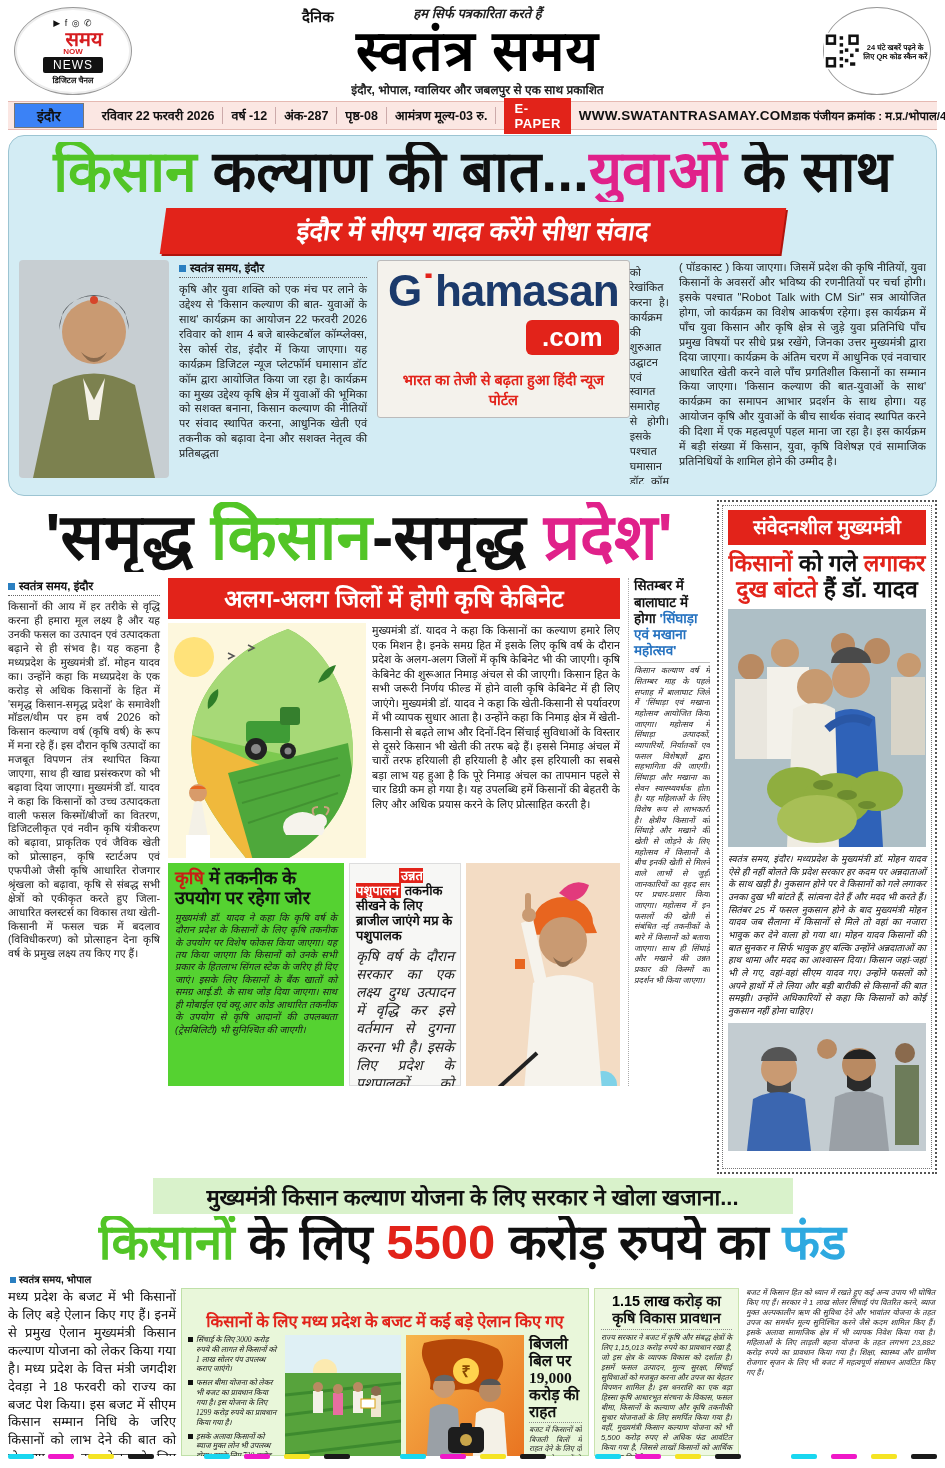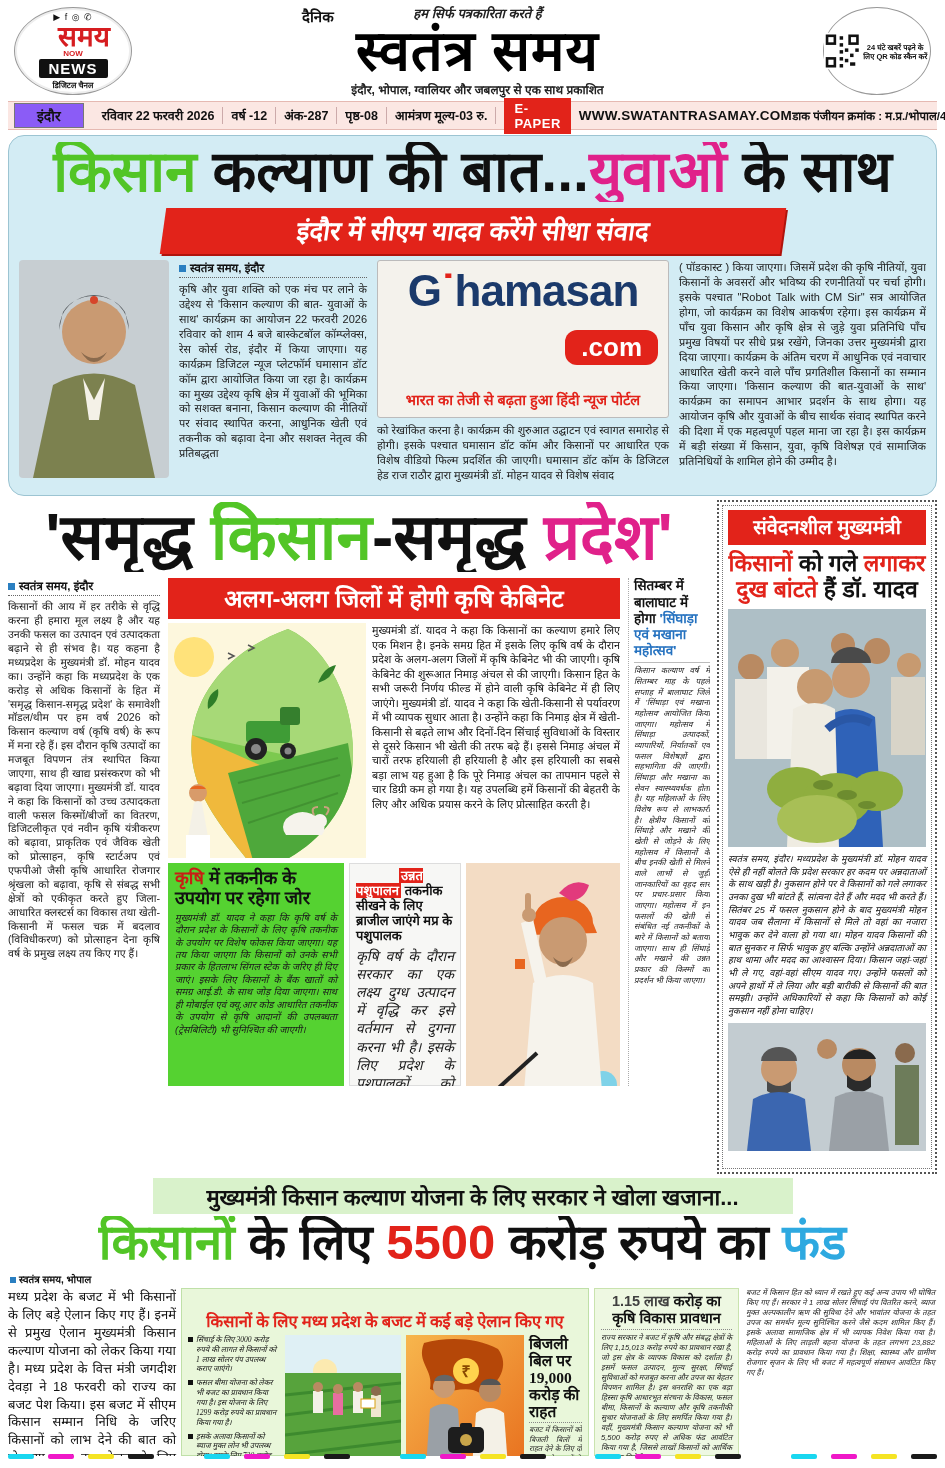--- a/index.html
+++ b/index.html
@@ -4,59 +4,59 @@
 <style>
   * { margin:0; padding:0; box-sizing:border-box; }
   html,body { background:#fff; }
   body { font-family:"Liberation Sans", sans-serif; width:945px; height:1468px; position:relative; overflow:hidden; color:#111; }
   .page { position:relative; width:945px; height:1468px; background:#fff; }
 
   
   .header { position:absolute; top:4px; left:0; width:945px; height:94px; display:flex; align-items:center; justify-content:space-between; padding:0 14px; }
   .logo-oval { width:118px; height:88px; border:1.5px solid #999; border-radius:50%; display:flex; flex-direction:column; align-items:center; justify-content:center; gap:1px; background:#fff; box-shadow:0 0 0 2px #eee inset; }
   .social-row { font-size:9px; letter-spacing:1px; }
-  .logo-samay { color:#d61d20; font-weight:bold; font-size:28px; line-height:1;margin-left:22px; }
+  .logo-samay { color:#d61d20; font-weight:bold; font-size:20px; line-height:1;margin-left:22px; }
   .logo-now { color:#d61d20; font-size:8px; font-weight:bold; text-align:right; margin-top:-3px; }
-  .logo-news { background:#111; color:#fff; font-weight:bold; font-size:15px; padding:1px 10px; border-radius:2px; letter-spacing:1px; }
+  .logo-news { background:#111; color:#fff; font-weight:normal; font-size:12px; padding:1px 10px; border-radius:2px; letter-spacing:1px; }
   .logo-tag { font-size:8px; font-weight:bold; }
   .masthead-center { flex:1; text-align:center; position:relative; }
   .mh-daily { position:absolute; left:170px; top:2px; font-weight:bold; font-size:15px; }
   .mh-slogan { font-size:13px; font-style:italic; font-weight:bold; color:#222; }
   .mh-title { font-size:56px; font-weight:bold; color:#000; line-height:1.02; letter-spacing:1px; }
   .mh-sub { font-size:12px; font-weight:bold; color:#222; margin-top:1px; }
   .qr-oval { width:108px; height:88px; border:1.5px solid #999; border-radius:50%; display:flex; align-items:center; justify-content:center; background:#fff; }
   .qr-caption { font-size:7.5px; font-weight:bold; text-align:center; width:80px; line-height:1.2; margin-top:2px; }
 
   
   .infobar { position:absolute; top:101px; left:8px; width:929px; height:29px; background:#fbe7e3; border-top:1px solid #e5b9b2; border-bottom:1px solid #e5b9b2; display:flex; align-items:center; font-size:12.5px; font-weight:bold; }
-  .city-box { background:#8b5cf6; border:1px solid #777; padding:2px 22px; margin:0 10px 0 6px; font-size:14px; }
+  .city-box { background:#3b82f6; border:1px solid #777; padding:2px 22px; margin:0 10px 0 6px; font-size:14px; }
   .ib-item { padding:0 8px; border-right:1px solid #caa; white-space:nowrap; }
   .ib-item:last-of-type { border-right:none; }
   .epaper { background:#e2231a; color:#fff; padding:3px 10px; margin:0 8px; font-size:13px; letter-spacing:0.5px; }
   .website { font-size:13.5px; letter-spacing:0.3px; }
   .postal { margin-left:auto; margin-right:8px; font-size:11.5px; white-space:nowrap; }
 
   
   .lead { position:absolute; top:135px; left:8px; width:929px; height:361px; background:#d3ecf4; border:1px solid #9cc4d2; border-radius:16px; overflow:hidden; padding:6px 10px 4px 10px; }
   .lead-headline { text-align:center; font-size:57px; font-weight:bold; line-height:1.05; white-space:nowrap; overflow:hidden; }
   .hl-green { color:#52c526; }
   .hl-magenta { color:#e0218a; }
   .hl-black { color:#101010; }
   .ribbon { width:620px; margin:6px auto 4px auto; background:#e2231a; color:#fff; text-align:center; font-size:26px; font-weight:bold; padding:4px 0 6px 0; transform:skewX(-8deg); box-shadow:2px 2px 0 #b0130c; }
   .lead-cols { display:flex; gap:10px; margin-top:6px; height:224px; overflow:hidden; }
   .lead-photo { width:150px; height:218px; flex:none; border-radius:4px; overflow:hidden; }
   .lead-col1 { width:188px; flex:none; }
   .byline { font-size:11.5px; font-weight:bold; border-bottom:1px dotted #666; padding-bottom:2px; margin-bottom:4px; }
   .byline .sq { display:inline-block; width:7px; height:7px; background:#2a7fc1; margin-right:4px; }
   .body-text { font-size:11px; line-height:1.36; text-align:justify; color:#1b1b1b; }
-  .lead-center { width:292px; flex:none; display:flex; flex-direction:column; }
+  .lead-center { width:292px; flex:none; display:flex; flex-direction:row; }
   .ad-box { background:#f4f2ec; border:1px solid #bbb; height:158px; border-radius:3px; padding:8px 10px; display:flex; flex-direction:column; justify-content:space-between; }
   .gh-brand { color:#1b3a6b; font-weight:bold; font-size:44px; line-height:1; text-align:center; letter-spacing:-1px; }
   .gh-dot { color:#e2231a; }
-  .gh-com { background:#e2231a; color:#fff; font-weight:bold; font-size:26px; padding:2px 16px; border-radius:12px; align-self:flex-end; margin-top:-6px; }
+  .gh-com { background:#e2231a; color:#fff; font-weight:bold; font-size:26px; padding:2px 16px; border-radius:6px; align-self:flex-end; margin-top:-6px; }
   .gh-tagline { color:#e2231a; font-weight:bold; font-size:14.5px; text-align:center; }
   .lead-col2-text { margin-top:5px; }
   .lead-col3 { flex:1; }
 
   
   .feature { position:absolute; top:500px; left:8px; width:929px; height:674px; }
   .feature-main { position:absolute; left:0; top:0; width:702px; height:674px; }
   .kicker { text-align:center; font-size:19.5px; font-weight:bold; line-height:1.25; border-bottom:1px dotted #888; padding-bottom:4px; }
   .kicker .red { color:#e2231a; }
   .feature-headline { text-align:center; font-size:64px; font-weight:bold; line-height:1.1; white-space:nowrap; overflow:hidden; margin-top:2px; }
@@ -108,21 +108,21 @@
   .bullets { width:92px; flex:none; font-size:7.6px; line-height:1.3; font-style:italic; }
   .bullet { display:flex; gap:3px; margin-bottom:4px; }
   .bullet .bsq { flex:none; width:5px; height:5px; background:#111; margin-top:2px; }
   .farmers-photo { width:116px; flex:none; overflow:hidden; }
   .men-photo { width:118px; flex:none; overflow:hidden; }
   .elec-col { flex:1; }
   .elec-h { font-size:15.5px; font-weight:bold; line-height:1.1; border-bottom:1px dotted #888; padding-bottom:2px; margin-bottom:2px; }
   .elec-col .body-text { font-size:7.4px; line-height:1.3; font-style:italic; }
   .provision-box { width:145px; flex:none; background:#eef8e2; border:1px solid #c9e3ae; padding:4px 6px; }
   .prov-h { font-size:14.5px; font-weight:bold; text-align:center; line-height:1.15; border-bottom:1px dotted #888; padding-bottom:3px; margin-bottom:3px; }
-  .prov-h .red { color:#404040; }
+  .prov-h .red { color:#000000; }
   .provision-box .body-text { font-size:7.6px; line-height:1.32; font-style:italic; }
   .other-col { flex:1; padding:0 2px; }
   .other-h { font-size:15px; font-weight:bold; line-height:1.15; border-bottom:1px solid #999; padding-bottom:3px; margin-bottom:3px; }
   .other-h .green { color:#52c526; }
   .other-col .body-text { font-size:7.6px; line-height:1.32; font-style:italic; }
 
   
   .regmarks { position:absolute; top:1452px; left:8px; width:929px; height:8px; display:flex; justify-content:space-between; align-items:center; }
   .reg-group { display:flex; gap:14px; }
   .reg { width:26px; height:5px; border-radius:2px; }

